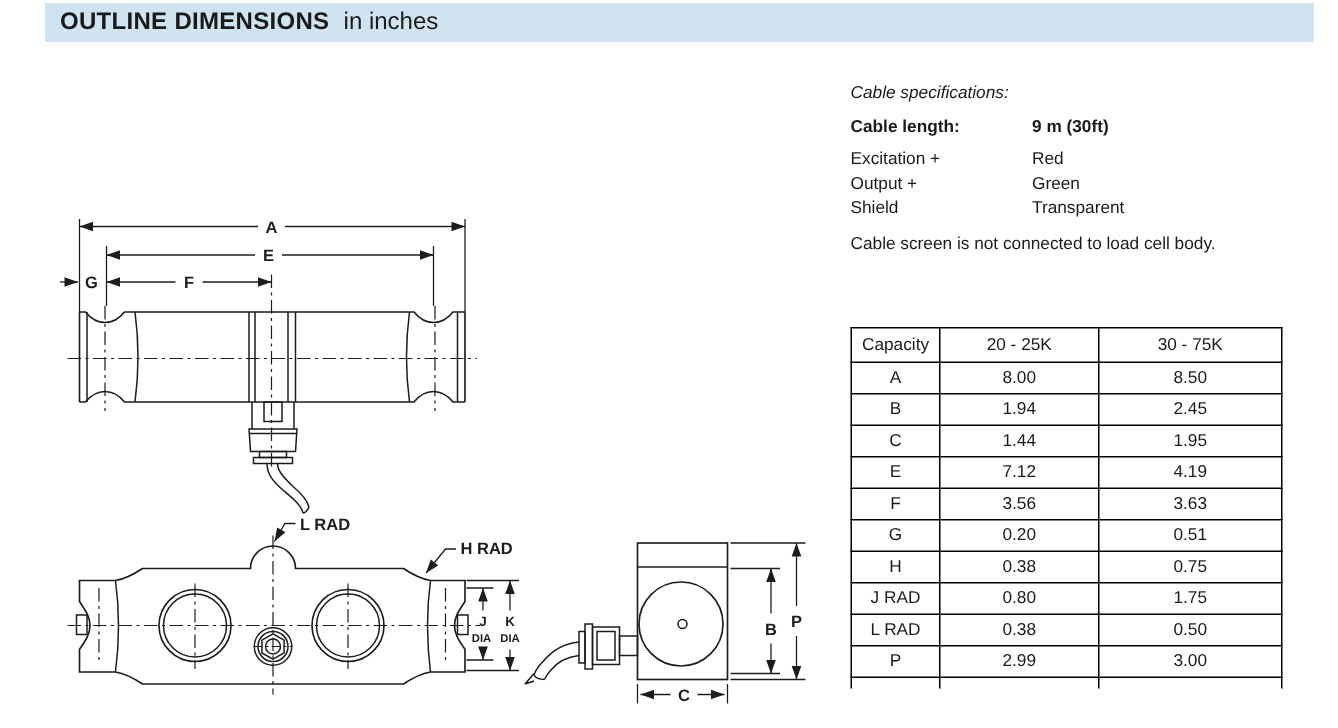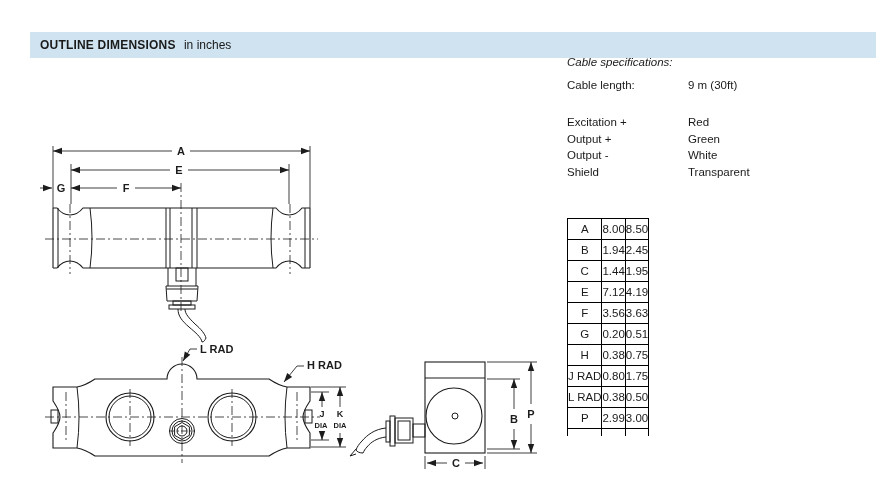--- a/index.html
+++ b/index.html
@@ -2,39 +2,39 @@
 <html><head>
 <meta charset="utf-8">
 <style>
   html,body{margin:0;padding:0;background:#fff;}
   .page{
     position:relative;width:892px;height:485px;background:#ffffff;
     font-family:"Liberation Sans", sans-serif;color:#1a1a1a;overflow:hidden;
   }
   
   .titlebar{
-    position:absolute;left:30px;top:32px;width:846px;height:26px;
+    position:absolute;left:30px;top:2px;width:846px;height:26px;
     background:#cfe3f0;line-height:26px;padding-left:10px;box-sizing:border-box;
-    font-size:12px;white-space:nowrap;
+    font-size:16px;white-space:nowrap;
   }
   .titlebar .t-bold{font-weight:bold;letter-spacing:.2px;}
   .titlebar .t-reg{font-weight:normal;margin-left:5px;}
   
   svg.drawing{position:absolute;left:0;top:0;pointer-events:none;color:#1c1c1c;}
   svg.drawing text{font-family:"Liberation Sans",sans-serif;font-weight:bold;fill:currentColor;}
   .ln{stroke:currentColor;fill:none;stroke-width:1.1;}
   .det{stroke:currentColor;fill:none;stroke-width:1;}
   .dim{stroke:currentColor;fill:none;stroke-width:.85;}
   .dd{stroke:currentColor;fill:none;stroke-width:.8;stroke-dasharray:9 3 2 3;}
   .dd2{stroke:currentColor;fill:none;stroke-width:.8;stroke-dasharray:6 2 2 2;}
   
   .cablespecs{position:absolute;left:567px;top:55px;width:310px;font-size:11.5px;}
   .cs-heading{font-style:italic;margin:0 0 9px 0;line-height:14px;}
   .cs-row{line-height:16.5px;}
-  .cs-row.first{margin-bottom:22px;line-height:14px;}
+  .cs-row.first{margin-bottom:6px;line-height:14px;font-weight:bold;}
   .cs-label{display:inline-block;width:121px;}
   .cs-note{margin-top:8px;line-height:14px;}
   
   table.dimtable{
     position:absolute;left:567px;top:218px;border-collapse:collapse;
     table-layout:fixed;font-size:11.5px;
   }
   table.dimtable th,table.dimtable td{
     border:1px solid #000;text-align:center;padding:0;font-weight:normal;
     vertical-align:middle;
@@ -172,29 +172,32 @@
     <div class="cs-row first">
       <span class="cs-label">Cable length:</span><span>9 m (30ft)</span>
     </div>
     <div class="cs-row">
       <span class="cs-label">Excitation +</span><span>Red</span>
     </div>
     <div class="cs-row">
       <span class="cs-label">Output +</span><span>Green</span>
     </div>
     <div class="cs-row">
-      <span class="cs-label">Output -</span><span>White</span>
-    </div>
-    <div class="cs-row">
       <span class="cs-label">Shield</span><span>Transparent</span>
     </div>
+    <div class="cs-note">Cable screen is not connected to load cell body.</div>
   </div>
 
   <table class="dimtable">
     <tbody>
+        <tr>
+      <th class="c1">Capacity</th>
+      <th class="c2">20 - 25K</th>
+      <th class="c3">30 - 75K</th>
+    </tr>
     <tr>
       <td>A</td>
       <td>8.00</td>
       <td>8.50</td>
     </tr>
     <tr>
       <td>B</td>
       <td>1.94</td>
       <td>2.45</td>
     </tr>

